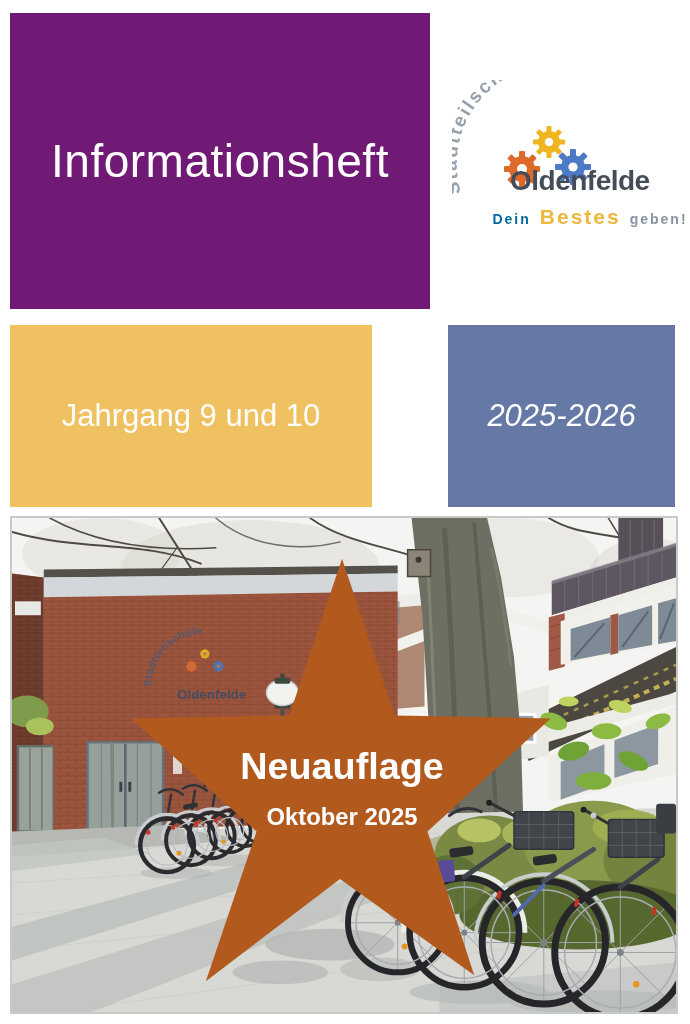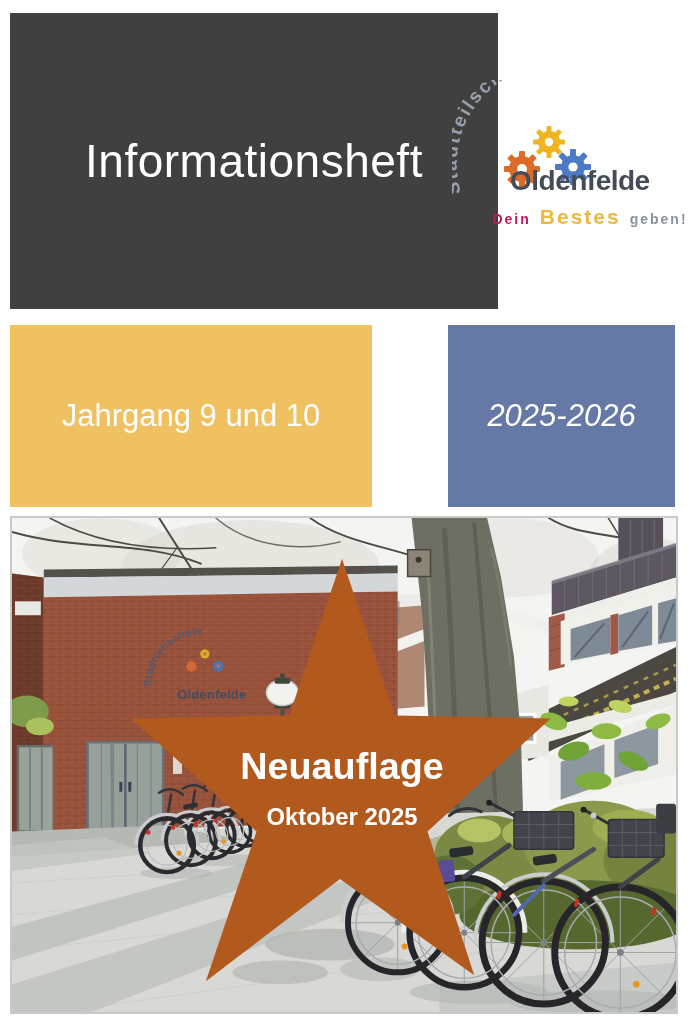--- a/index.html
+++ b/index.html
@@ -1,29 +1,29 @@
 <!DOCTYPE html>
 <html><head>
 <meta charset="utf-8">
 <style>
   html,body{margin:0;padding:0;background:#ffffff;}
   body{width:690px;height:1024px;font-family:"Liberation Sans",sans-serif;}
   .page{position:relative;width:690px;height:1024px;background:#ffffff;overflow:hidden;}
   .block{position:absolute;display:flex;align-items:center;justify-content:center;color:#ffffff;text-align:center;}
-  .block-orange{left:10px;top:13px;width:488px;height:296px;background:#404040;}
+  .block-orange{left:10px;top:13px;width:420px;height:296px;background:#701a75;}
   .block-orange .block-text{font-size:46px;letter-spacing:.5px;}
   .block-yellow{left:10px;top:325px;width:362px;height:182px;background:#EFC161;}
   .block-blue{left:448px;top:325px;width:227px;height:182px;background:#6678A5;font-style:italic;}
   .block-yellow .block-text,.block-blue .block-text{font-size:31px;}
   .logo{position:absolute;left:452px;top:80px;width:228px;height:152px;}
   .logo svg{display:block;}
   .arc-text{font-size:19px;font-weight:700;letter-spacing:2px;fill:#97A1AD;}
   .logo-name{font-size:28px;font-weight:700;letter-spacing:-.5px;fill:#434C57;}
   .tagline{display:flex;justify-content:center;align-items:baseline;gap:9px;margin-top:-6px;font-weight:700;}
-  .tl-dein{color:#be185d;font-size:14px;letter-spacing:2px;margin-left:48px;}
+  .tl-dein{color:#0369a1;font-size:14px;letter-spacing:2px;margin-left:48px;}
   .tl-bestes{color:#EEB83F;font-size:21px;letter-spacing:2px;margin-top:11px;}
   .tl-geben{color:#8894A2;font-size:14px;letter-spacing:2px;margin-top:8px;}
   .photo{position:absolute;left:10px;top:516px;width:668px;height:498px;border:2px solid #C8CAC8;box-sizing:border-box;background:#F3F3F1;}
   .photo svg{display:block;}
   .photo text{font-family:"Liberation Sans",sans-serif;}
   .star-line1{font-size:38px;font-weight:600;fill:#ffffff;text-anchor:middle;}
   .star-line2{font-size:24px;font-weight:600;fill:#ffffff;text-anchor:middle;}
   .wall-arc{font-size:10.5px;font-weight:700;letter-spacing:.5px;fill:#4D5B75;}
   .wall-name{font-size:13.5px;font-weight:700;fill:#3E4C66;}
 </style>

